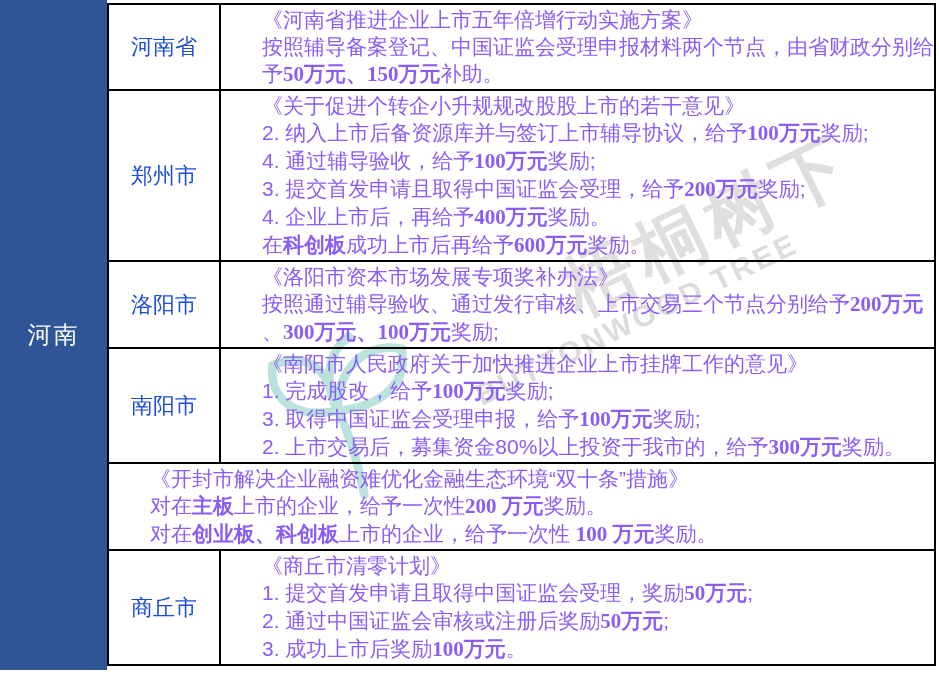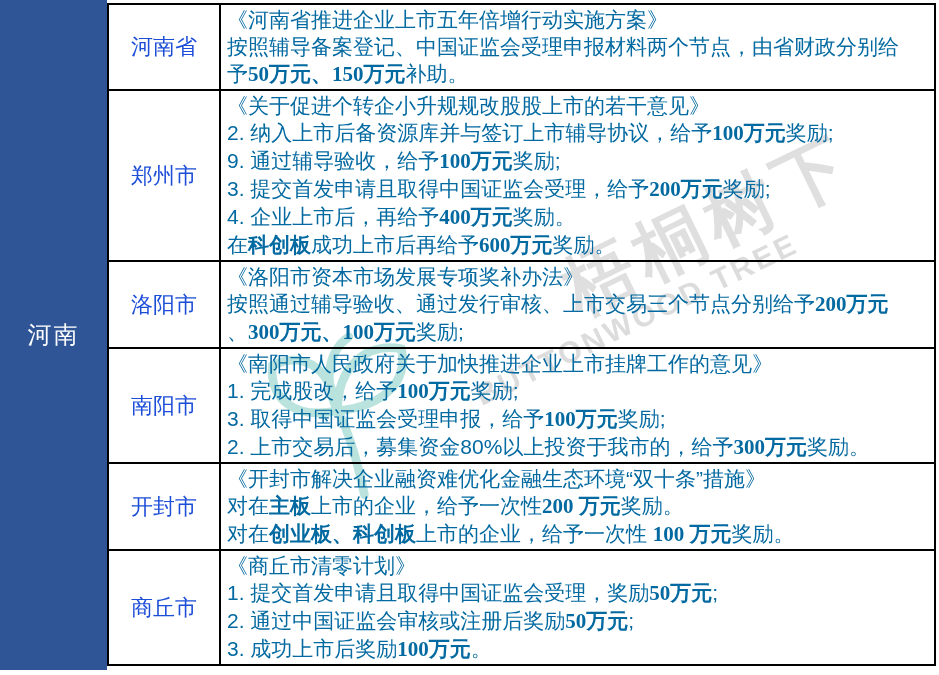--- a/index.html
+++ b/index.html
@@ -29,21 +29,21 @@
   }
   .row{display:flex;border-bottom:2px solid var(--border,#000);}
   .row:last-child{border-bottom:none;}
   .city-cell{
     flex:0 0 110px;width:110px;border-right:2px solid var(--border,#000);
     display:flex;align-items:center;justify-content:center;
     font-size:22px;color:#1d4ed8;background:transparent;
   }
   .content-cell{flex:1;padding:1px 4px 1px 6px;background:transparent;}
   .line{
-    font-size:21px;line-height:27px;white-space:pre;color:#0369a1;
+    font-size:21px;line-height:27px;white-space:pre;color:#8b5cf6;margin-left:35px;
   }
   .line b{font-weight:bold;font-family:Liberation Serif, serif;}
   
   .wm-logo{
     position:absolute;left:248px;top:330px;width:200px;height:175px;
     z-index:0;opacity:.38;transform:rotate(-12deg);
   }
   .wm-cn{
     position:absolute;left:548px;top:252px;z-index:0;
     font-size:70px;font-weight:bold;letter-spacing:8px;
@@ -84,21 +84,21 @@
           <div class="line"><span>《河南省推进企业上市五年倍增行动实施方案》</span></div>
           <div class="line"><span>按照辅导备案登记、中国证监会受理申报材料两个节点，由省财政分别给</span></div>
           <div class="line"><span>予</span><b>50万元、150万元</b><span>补助。</span></div>
         </div>
       </div>
       <div class="row">
         <div class="city-cell">郑州市</div>
         <div class="content-cell">
           <div class="line"><span>《关于促进个转企小升规规改股股上市的若干意见》</span></div>
           <div class="line"><span>2. 纳入上市后备资源库并与签订上市辅导协议，给予</span><b>100万元</b><span>奖励;</span></div>
-          <div class="line"><span>9. 通过辅导验收，给予</span><b>100万元</b><span>奖励;</span></div>
+          <div class="line"><span>4. 通过辅导验收，给予</span><b>100万元</b><span>奖励;</span></div>
           <div class="line"><span>3. 提交首发申请且取得中国证监会受理，给予</span><b>200万元</b><span>奖励;</span></div>
           <div class="line"><span>4. 企业上市后，再给予</span><b>400万元</b><span>奖励。</span></div>
           <div class="line"><span>在</span><b>科创板</b><span>成功上市后再给予</span><b>600万元</b><span>奖励。</span></div>
         </div>
       </div>
       <div class="row">
         <div class="city-cell">洛阳市</div>
         <div class="content-cell">
           <div class="line"><span>《洛阳市资本市场发展专项奖补办法》</span></div>
           <div class="line"><span>按照通过辅导验收、通过发行审核、上市交易三个节点分别给予</span><b>200万元</b></div>
@@ -108,21 +108,20 @@
       <div class="row">
         <div class="city-cell">南阳市</div>
         <div class="content-cell">
           <div class="line"><span>《南阳市人民政府关于加快推进企业上市挂牌工作的意见》</span></div>
           <div class="line"><span>1. 完成股改，给予</span><b>100万元</b><span>奖励;</span></div>
           <div class="line"><span>3. 取得中国证监会受理申报，给予</span><b>100万元</b><span>奖励;</span></div>
           <div class="line"><span>2. 上市交易后，募集资金80%以上投资于我市的，给予</span><b>300万元</b><span>奖励。</span></div>
         </div>
       </div>
       <div class="row">
-        <div class="city-cell">开封市</div>
         <div class="content-cell">
           <div class="line"><span>《开封市解决企业融资难优化金融生态环境“双十条”措施》</span></div>
           <div class="line"><span>对在</span><b>主板</b><span>上市的企业，给予一次性</span><b>200 万元</b><span>奖励。</span></div>
           <div class="line"><span>对在</span><b>创业板、科创板</b><span>上市的企业，给予一次性 </span><b>100 万元</b><span>奖励。</span></div>
         </div>
       </div>
       <div class="row">
         <div class="city-cell">商丘市</div>
         <div class="content-cell">
           <div class="line"><span>《商丘市清零计划》</span></div>

